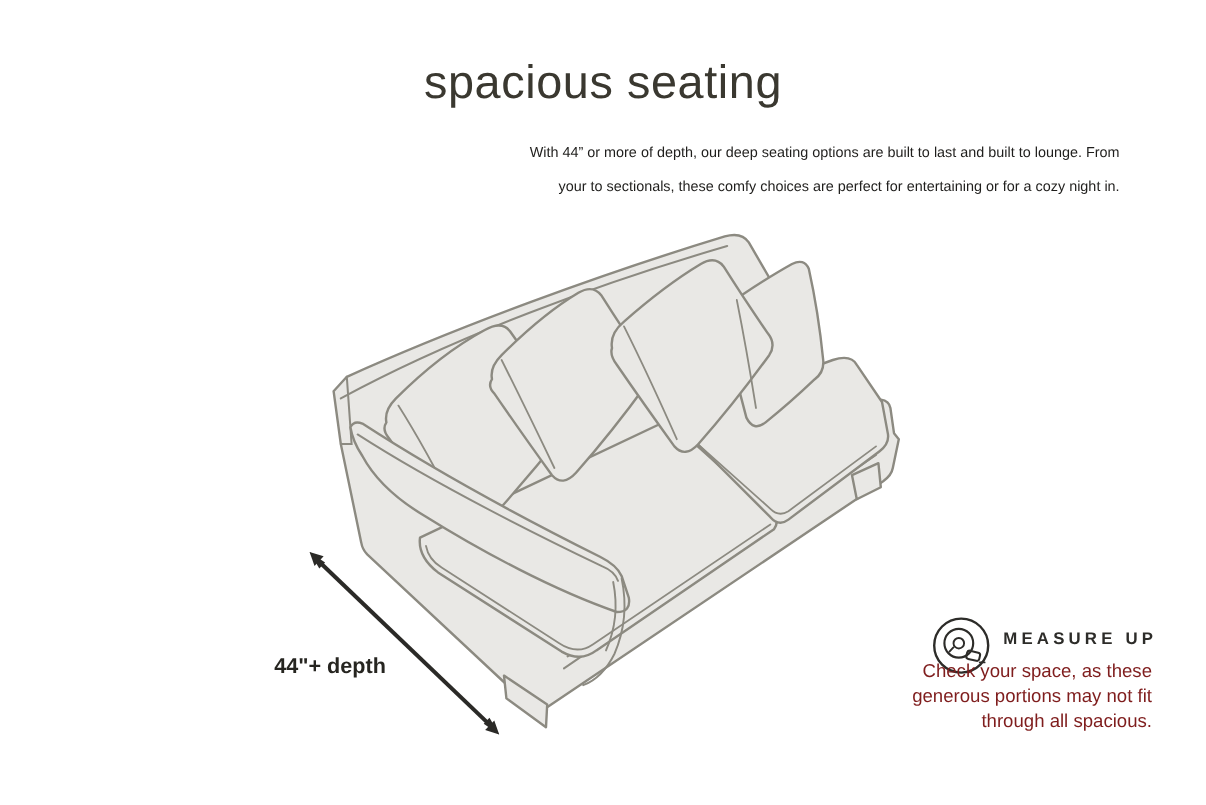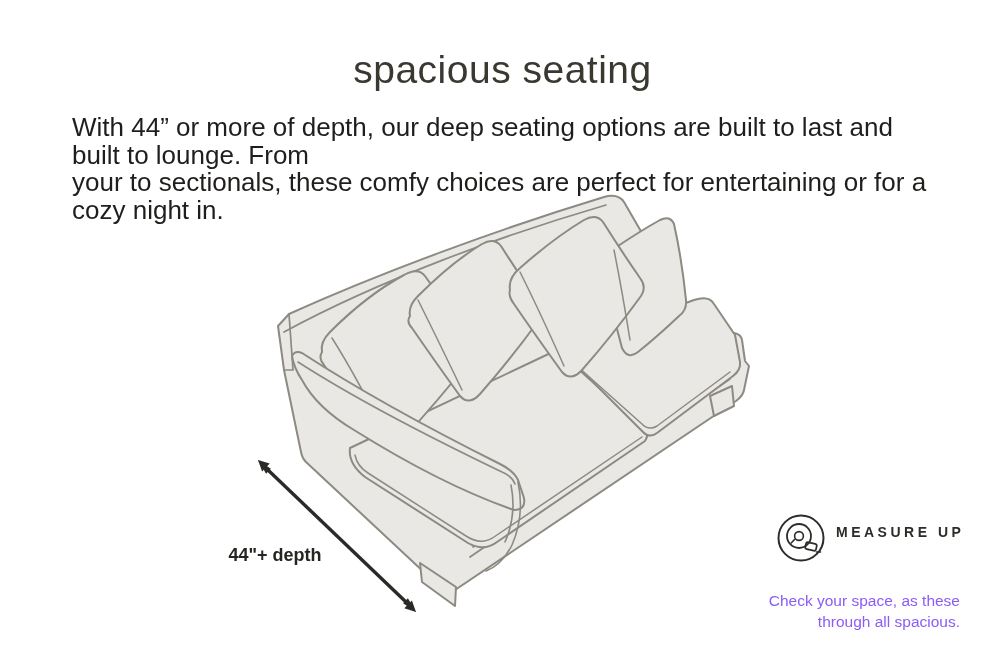--- a/index.html
+++ b/index.html
@@ -5,39 +5,39 @@
   html,body{margin:0;padding:0;background:#fff;}
   #stage{
     position:relative;width:1005px;height:671px;background:#ffffff;
     font-family:"Liberation Sans", sans-serif;overflow:hidden;
   }
   .title{
     position:absolute;top:48px;left:0;width:1005px;text-align:center;
     font-size:39px;font-weight:normal;letter-spacing:0.5px;color:#3a3830;margin:0;
   }
   .desc{
-    position:absolute;top:114px;left:72px;width:861px;text-align:left;
-    font-size:26px;line-height:27.5px;color:#1f1e1c;
+    position:absolute;top:114px;left:72px;width:861px;text-align:right;
+    font-size:12px;line-height:27.5px;color:#1f1e1c;
   }
   .desc span{display:block;}
   .sofa-wrap{position:absolute;left:262px;top:180px;width:492px;height:452px;}
   .arrow-wrap{position:absolute;left:246px;top:448px;width:180px;height:176px;}
   .dim-label{
     position:absolute;left:205px;top:545px;width:140px;text-align:center;
     font-size:18px;font-weight:bold;color:#262520;
   }
   .measure{position:absolute;left:700px;top:508px;width:290px;height:115px;}
   .measure-icon{position:absolute;left:75px;top:4px;width:52px;height:52px;}
   .measure-head{
     position:absolute;left:136px;top:16px;width:154px;
     font-size:14px;font-weight:bold;letter-spacing:3.5px;color:#2d2c29;white-space:nowrap;
   }
   .measure-text{
     position:absolute;left:0px;top:41px;width:260px;text-align:right;
-    font-size:15.5px;line-height:21px;color:#8b5cf6;margin-top:41px;
+    font-size:15.5px;line-height:21px;color:#7f1d1d;
   }
   .measure-text span{display:block;}
   svg{display:block;}
 </style>
 </head>
 <body>
 
 <div id="stage">
 
   <h1 class="title">spacious seating</h1>
@@ -153,17 +153,18 @@
           <circle cx="24" cy="24" r="4.4" stroke-width="1.6"></circle>
           <path d="M 19.5,27.5 L 16.2,31" stroke-width="1.6"></path>
           <rect x="30.5" y="31" width="11" height="7" rx="2" stroke-width="1.7" transform="rotate(13 36 34.5)"></rect>
           <path d="M 41.5,40 L 45.5,40" stroke-width="1.6"></path>
         </g>
       </svg>
     </div>
     <div class="measure-head">MEASURE UP</div>
     <div class="measure-text">
       <span>Check your space, as these</span>
+      <span>generous portions may not fit</span>
       <span>through all spacious.</span>
     </div>
   </div>
 
 </div>
 
 </body></html>

